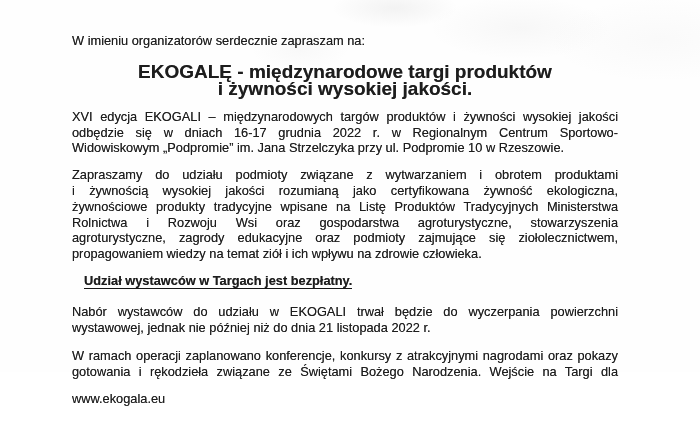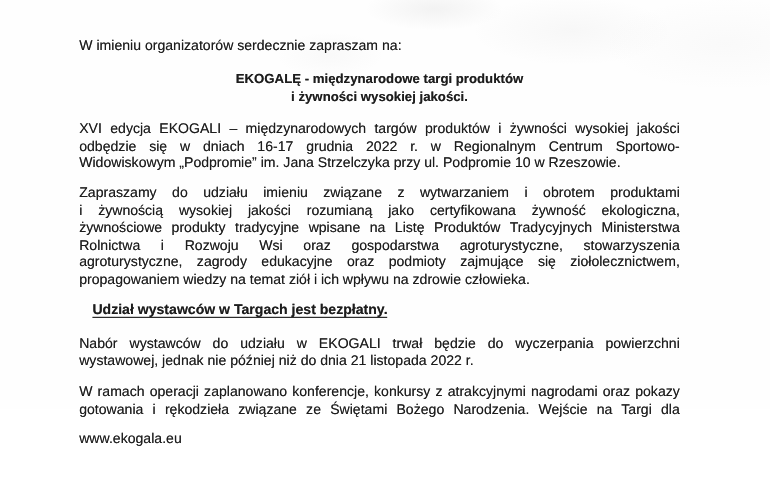--- a/index.html
+++ b/index.html
@@ -32,21 +32,21 @@
   }
   
   .tline { text-align: justify; text-align-last: justify; }
   .tline-last { text-align-last: left; }
 
   .intro { margin: 0 0 14px; }
 
   .title {
     margin: 0 0 11px;
     font-weight: 700;
-    font-size: 12px;
+    font-size: 19px;
     line-height: 17.5px;
   }
   .title .tline, .title .tline-last { text-align: center; text-align-last: center; }
 
   .para { margin: 3px 0 11px; }
   .para-recruitment { margin-bottom: 13px; }
 
   .highlight { margin: 0 12px 15px; font-weight: 700; }
   .highlight .hl { border-bottom: 1.7px solid #161616; padding-bottom: 0.5px; }
 
@@ -64,21 +64,21 @@
       <div class="tline tline-last">i żywności wysokiej jakości.</div>
     </div>
 
   <div class="para">
       <div class="tline">XVI edycja EKOGALI – międzynarodowych targów produktów i żywności wysokiej jakości</div>
       <div class="tline">odbędzie się w dniach 16-17 grudnia 2022 r. w Regionalnym Centrum Sportowo-</div>
       <div class="tline tline-last">Widowiskowym „Podpromie” im. Jana Strzelczyka przy ul. Podpromie 10 w Rzeszowie.</div>
     </div>
 
   <div class="para">
-      <div class="tline">Zapraszamy do udziału imieniu związane z wytwarzaniem i obrotem produktami</div>
+      <div class="tline">Zapraszamy do udziału podmioty związane z wytwarzaniem i obrotem produktami</div>
       <div class="tline">i żywnością wysokiej jakości rozumianą jako certyfikowana żywność ekologiczna,</div>
       <div class="tline">żywnościowe produkty tradycyjne wpisane na Listę Produktów Tradycyjnych Ministerstwa</div>
       <div class="tline">Rolnictwa i Rozwoju Wsi oraz gospodarstwa agroturystyczne, stowarzyszenia</div>
       <div class="tline">agroturystyczne, zagrody edukacyjne oraz podmioty zajmujące się ziołolecznictwem,</div>
       <div class="tline tline-last">propagowaniem wiedzy na temat ziół i ich wpływu na zdrowie człowieka.</div>
     </div>
 
   <p class="highlight"><span class="hl">Udział wystawców w Targach jest bezpłatny.</span></p>
 
   <div class="para para-recruitment">

